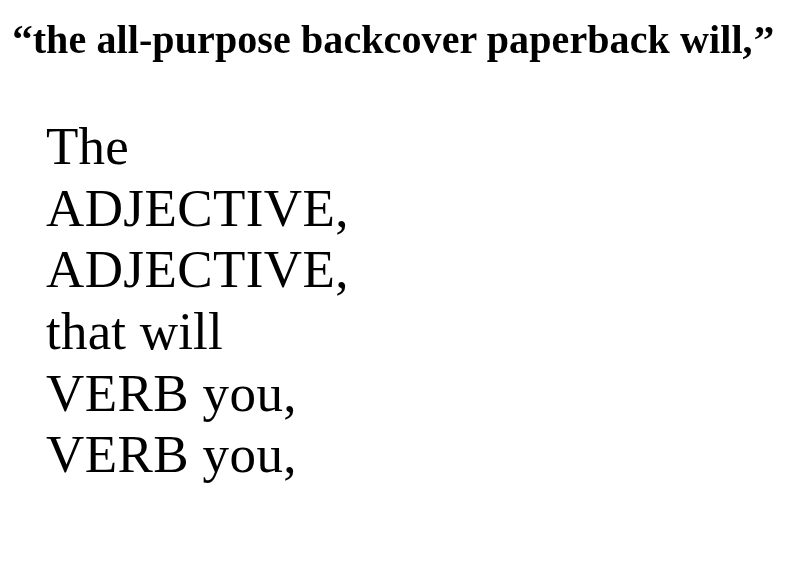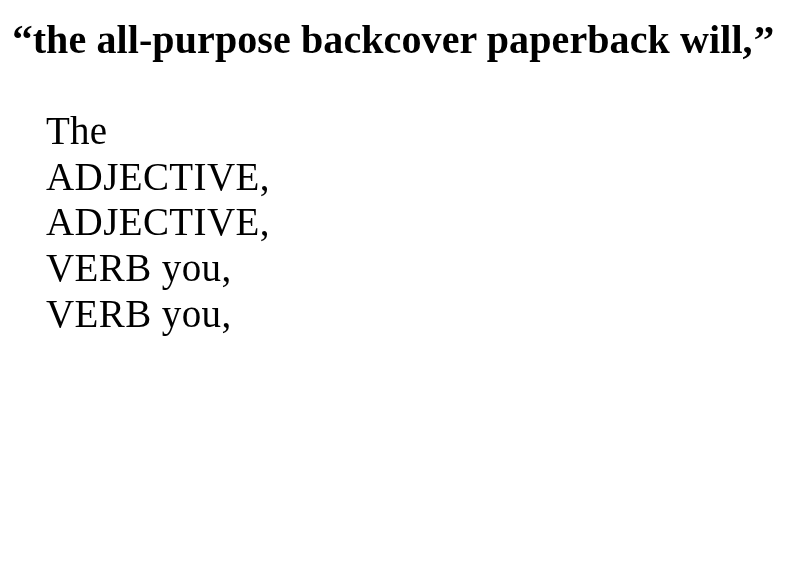--- a/index.html
+++ b/index.html
@@ -48,43 +48,45 @@
   #stanza {
     position: absolute;
     left: 46px;
     top: 108px;
     width: 700px;
   }
 
   .stanza-line {
     font-family: "Liberation Serif", "DejaVu Serif", serif;
     font-weight: normal;
-    font-size: 39px;
+    font-size: 53px;
     line-height: 45.7px;
     height: 45.7px;
     white-space: nowrap;
     color: #000000;
     letter-spacing: 0.2px;
+    margin-top: 16px;
   }
 
   
   .stanza-line.slot {
     letter-spacing: 0.4px;
   }
 </style>
 </head>
 <body>
 
 <div id="page">
 
   <div id="headline">
     <span class="qmark">‘‘</span><span>the all-purpose backcover paperback will,</span><span class="qmark">’’</span>
   </div>
 
   <div id="stanza">
     <div class="stanza-line">The</div>
     <div class="stanza-line slot">ADJECTIVE,</div>
     <div class="stanza-line slot">ADJECTIVE,</div>
+    <div class="stanza-line">that will</div>
     <div class="stanza-line slot">VERB you,</div>
     <div class="stanza-line slot">VERB you,</div>
   </div>
 
 </div>
 
 </body></html>

